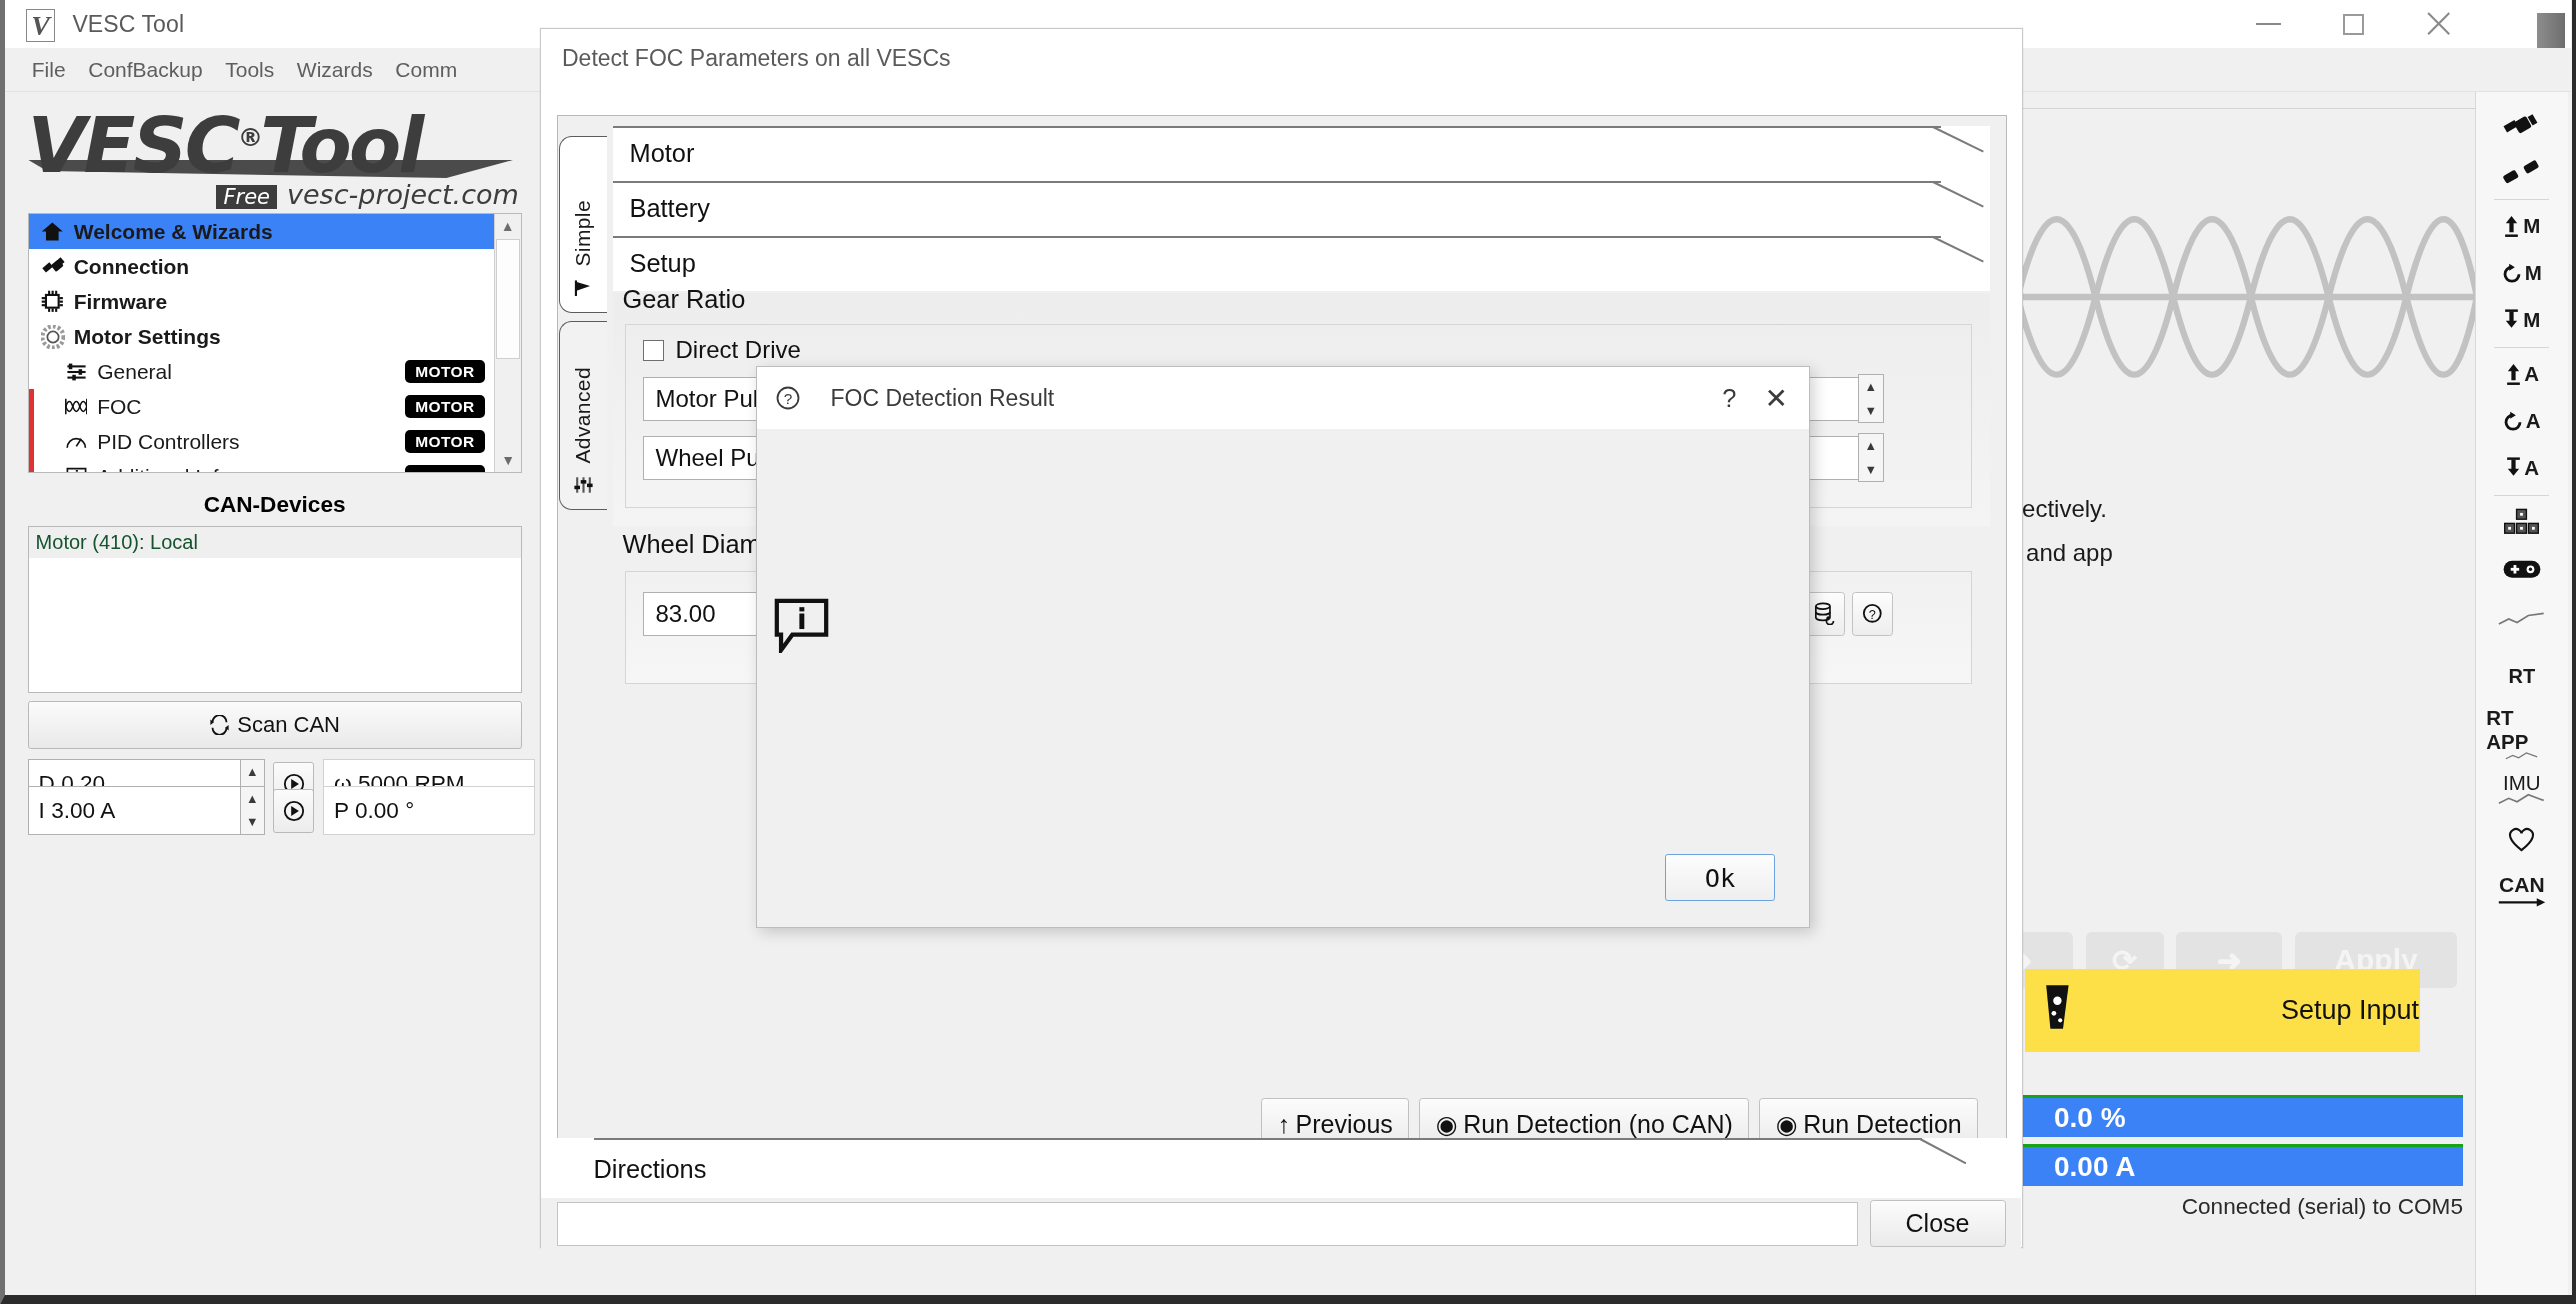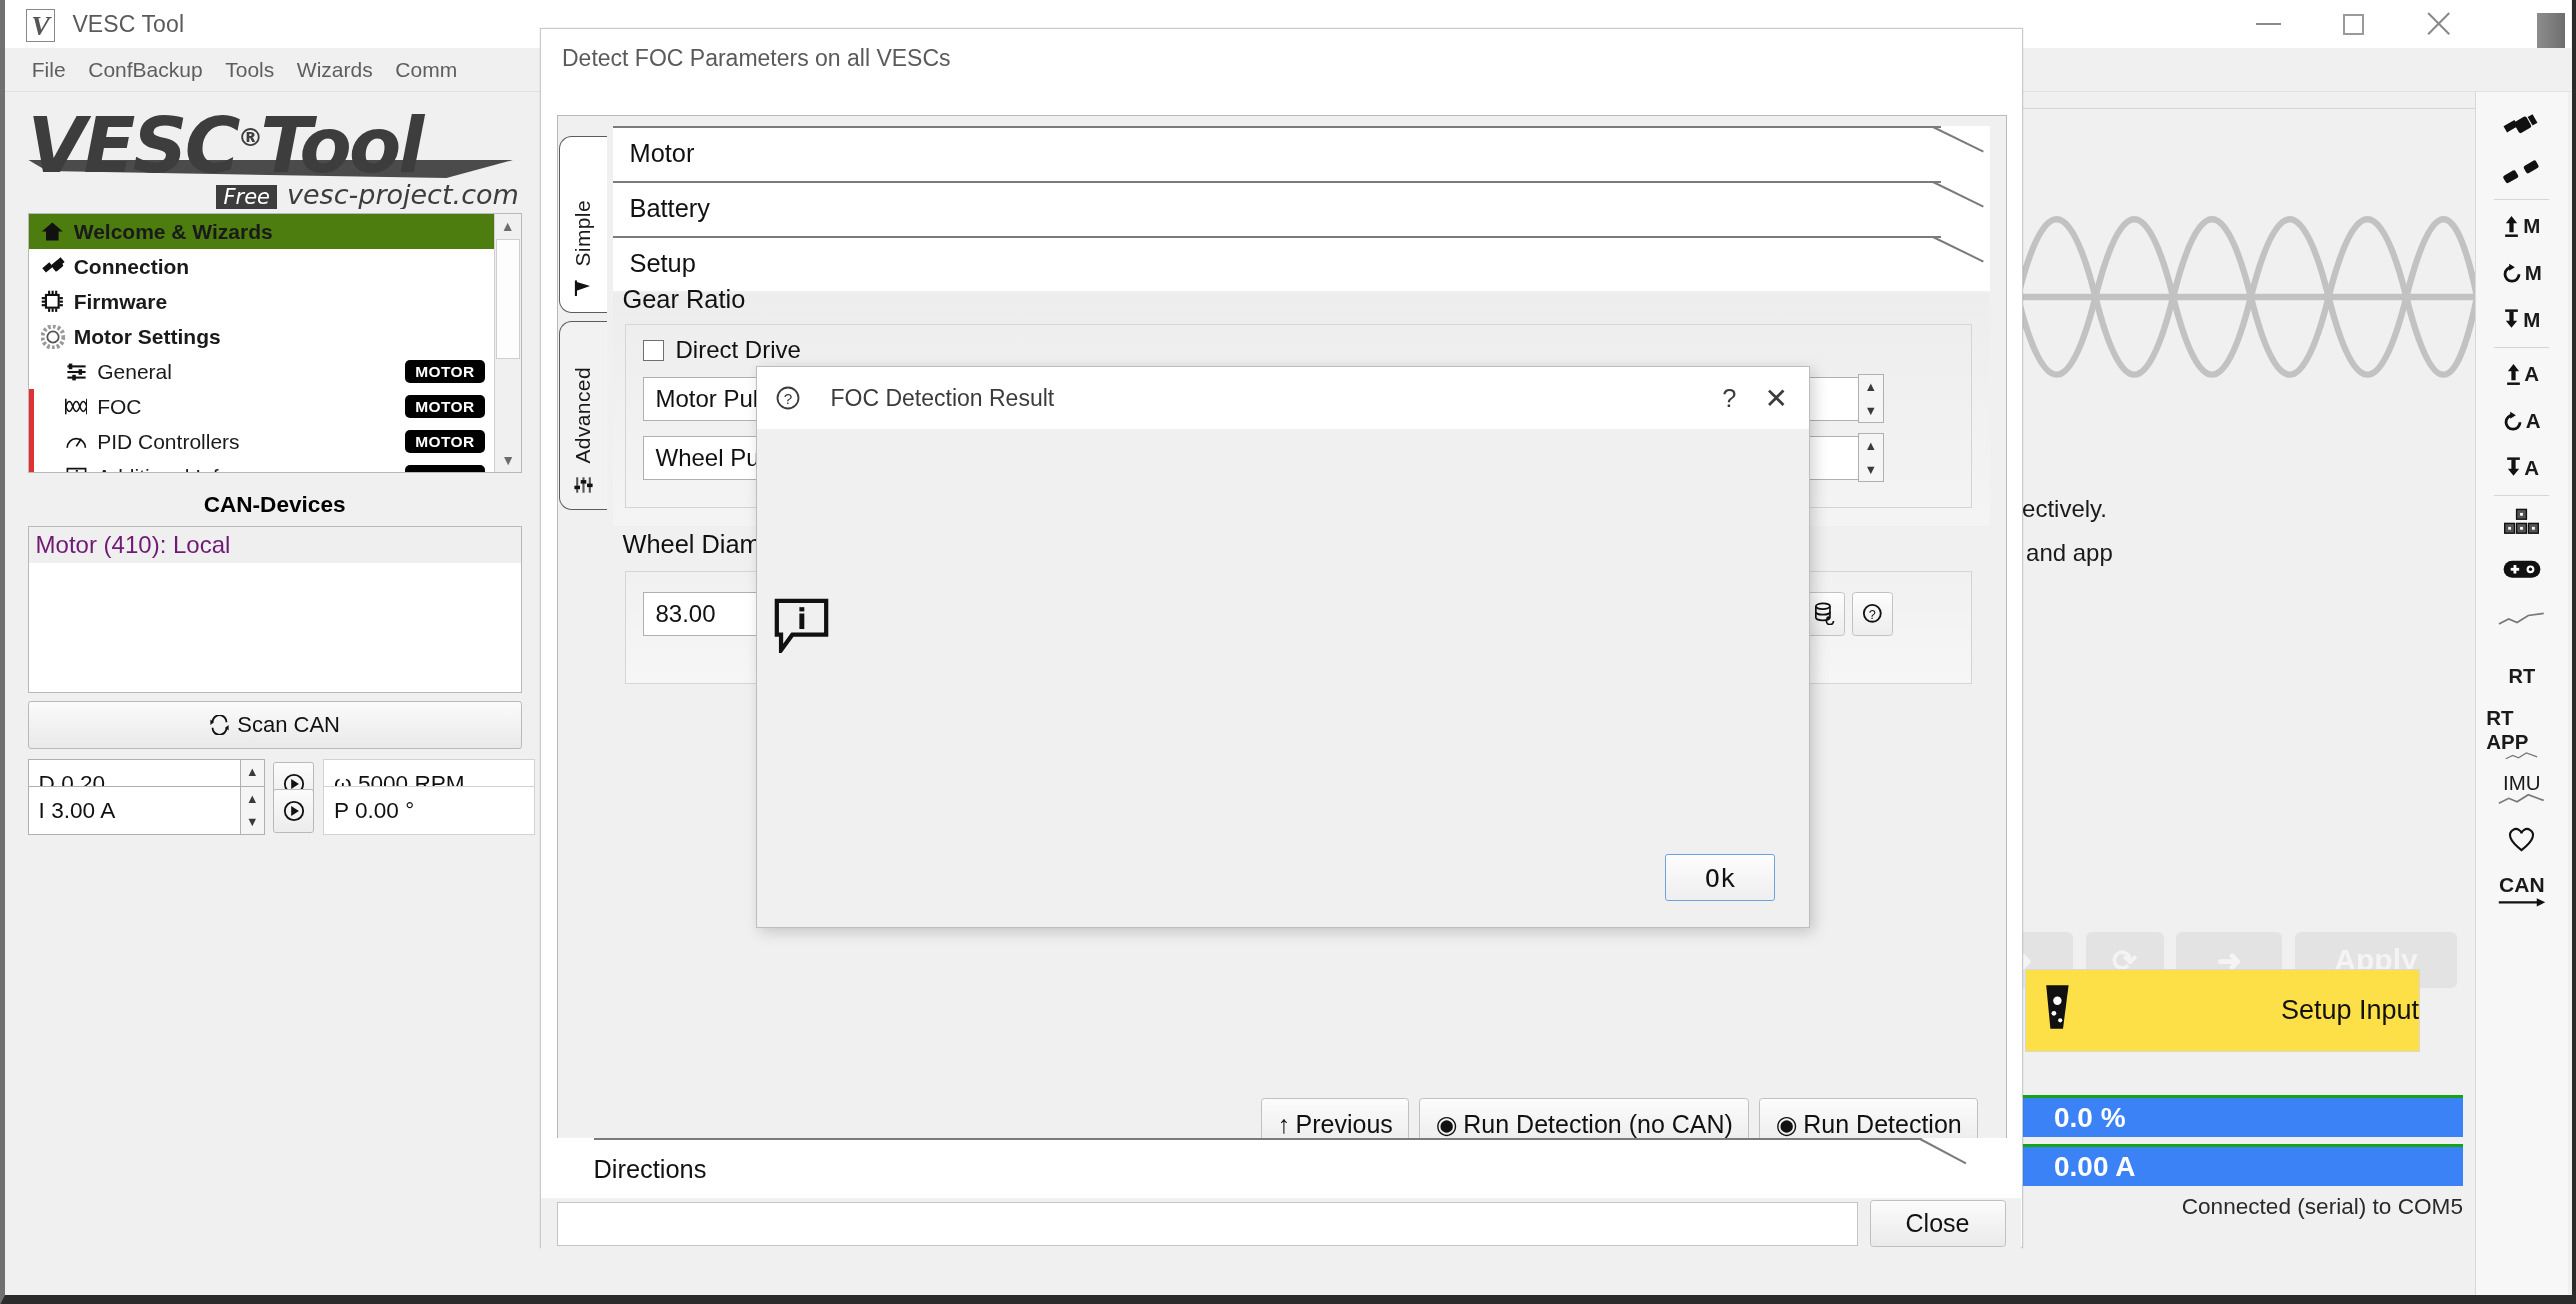--- a/index.html
+++ b/index.html
@@ -117,21 +117,21 @@
     background: #ffffff;
     border: 1.4px solid #b9b9b9;
     overflow: hidden;
   }
   #nav-scroll-area { position: absolute; left:0; top:0; width: 466px; height: 100%; }
   .nav-row {
     display: flex; align-items: center;
     height: 35px; padding-left: 8.5px;
     position: relative;
   }
-  .nav-row.selected { background: #4d7c0f; }
+  .nav-row.selected { background: #3b82f6; }
   .nav-row.child { padding-left: 32px; }
   .nav-ico {
     width: 31px; height: 28px; flex: 0 0 31px;
     display: flex; align-items: center; justify-content: center;
     color: #151515;
   }
   .nav-label { font-size: 21px; color: #1a1a1a; margin-left: 5.6px; white-space: nowrap; }
   .nav-row.top .nav-label { font-weight: bold; }
   .nav-badge {
     position: absolute; right: 10px;
@@ -160,21 +160,21 @@
   
   #can-title {
     position: absolute; left: 17px; top: 400px; width: 494px;
     text-align: center; font-size: 22.6px; font-weight: bold; color: #000000;
   }
   #can-list {
     position: absolute; left: 17px; top: 434px; width: 494px; height: 167px;
     background: #ffffff; border: 1.4px solid #b9b9b9;
   }
   #can-list .can-item {
-    background: #efefef; font-size: 24px; color: #701a75;
+    background: #efefef; font-size: 20px; color: #14532d;
     padding: 4.2px 7px;
   }
   #scan-can-btn {
     position: absolute; left: 17px; top: 609px; width: 494px; height: 48px;
     background: linear-gradient(to bottom,#fbfbfb,#e9e9e9);
     border: 1.4px solid #b9b9b9; border-radius: 2.8px;
     display: flex; align-items: center; justify-content: center;
     font-size: 22px; color: #111;
   }
   .stepper-row {

